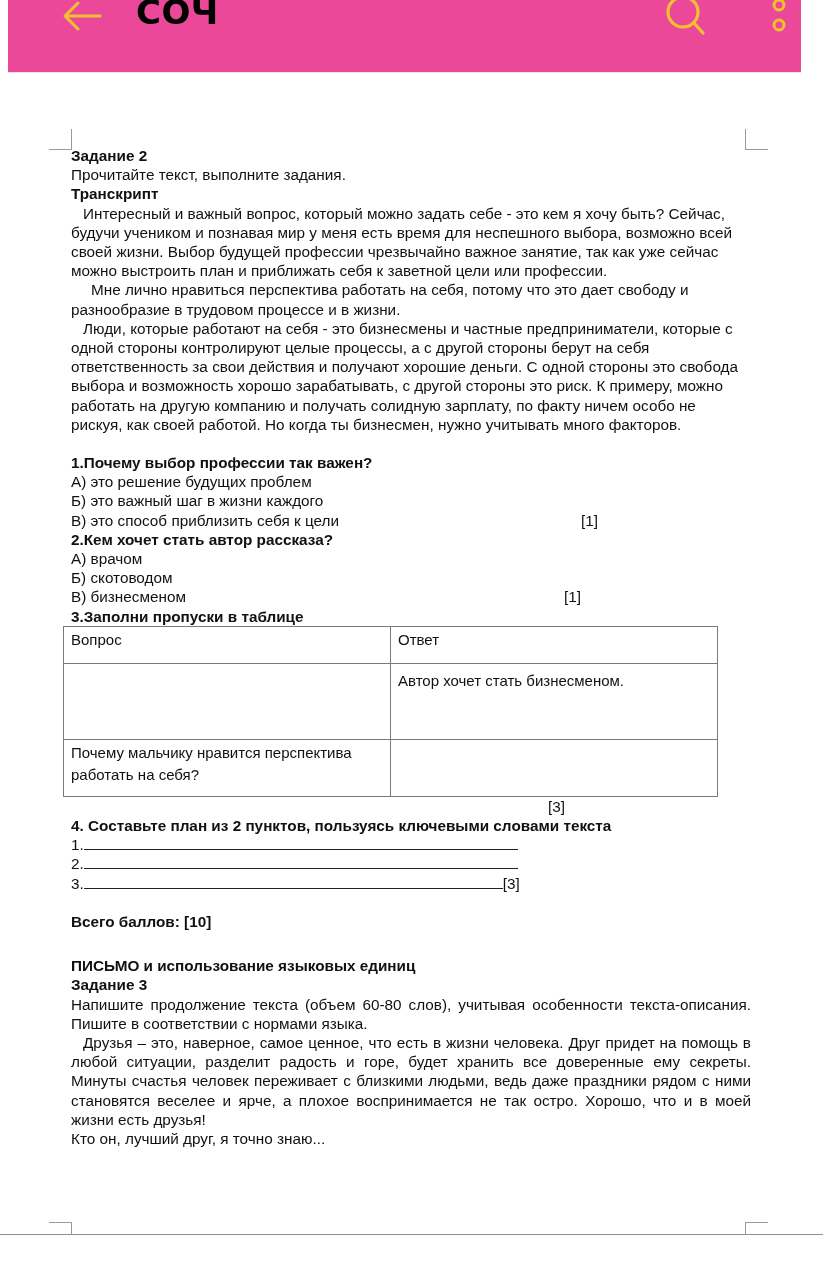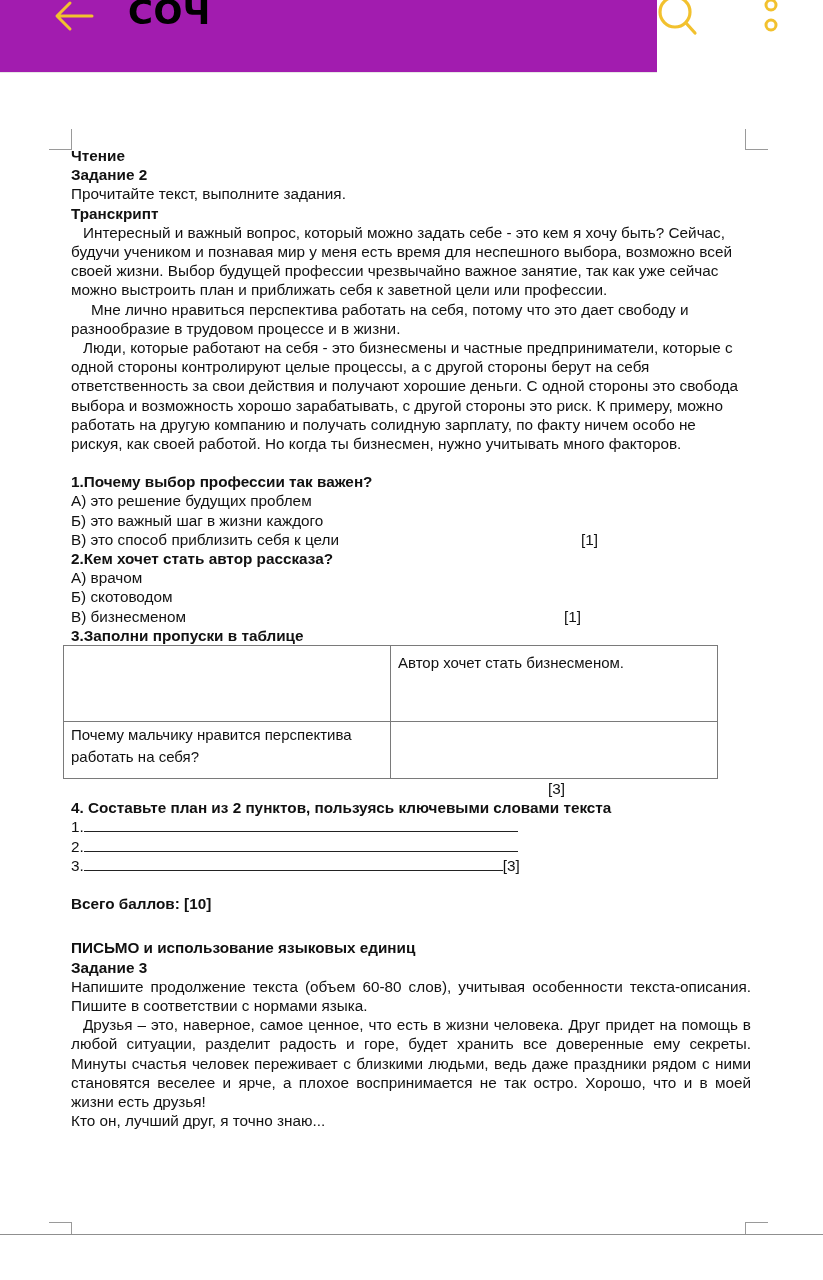--- a/index.html
+++ b/index.html
@@ -1,17 +1,17 @@
 <!DOCTYPE html>
 <html><head>
 <meta charset="utf-8">
 <style>
   html, body { margin:0; padding:0; }
   body { width:823px; height:1280px; background:#fff; position:relative; overflow:hidden; font-family:"Liberation Sans", sans-serif; color:#111; }
-  .topbar { position:absolute; left:0; top:0; width:657px; height:72px; background:#a21caf; border-bottom:1px solid #e6e6e6; }
+  .topbar { position:absolute; left:8px; top:0; width:793px; height:72px; background:#ec4899; border-bottom:1px solid #e6e6e6; }
   .back { position:absolute; left:52px; top:0; width:44px; height:34px; cursor:pointer; }
   .title { position:absolute; left:128px; top:-8px; font-family:"DejaVu Sans", sans-serif; font-weight:bold; font-size:34px; color:#000; letter-spacing:0.5px; }
   .search { position:absolute; left:655px; top:0; width:46px; height:38px; cursor:pointer; }
   .more { position:absolute; left:758px; top:0; width:26px; height:36px; cursor:pointer; }
 
   .page { position:absolute; left:0; top:72px; width:823px; height:1162px; }
   .crop { position:absolute; border-color:#9a9a9a; border-style:solid; border-width:0; }
   .c-tl { left:49px; top:57px; width:22px; height:20px; border-right-width:1px; border-bottom-width:1px; }
   .c-tr { left:745px; top:57px; width:22px; height:20px; border-left-width:1px; border-bottom-width:1px; }
   .c-bl { left:49px; top:1150px; width:22px; height:12px; border-right-width:1px; border-top-width:1px; }
@@ -61,21 +61,20 @@
 
 <div class="page">
   <div class="crop c-tl"></div>
   <div class="crop c-tr"></div>
   <div class="crop c-bl"></div>
   <div class="crop c-br"></div>
 </div>
 <div class="page-bottom"></div>
 
 <div class="doc">
-  <p class="b">Чтение</p>
   <p class="b">Задание 2</p>
   <p>Прочитайте текст, выполните задания.</p>
   <p class="b">Транскрипт</p>
   <p class="ind">Интересный и важный вопрос, который можно задать себе - это кем я хочу быть? Сейчас, будучи учеником и познавая мир у меня есть время для неспешного выбора, возможно всей своей жизни. Выбор будущей профессии чрезвычайно важное занятие, так как уже сейчас можно выстроить план и приближать себя к заветной цели или профессии.</p>
   <p class="ind2">Мне лично нравиться перспектива работать на себя, потому что это дает свободу и разнообразие в трудовом процессе и в жизни.</p>
   <p class="ind">Люди, которые работают на себя - это бизнесмены и частные предприниматели, которые с одной стороны контролируют целые процессы, а с другой стороны берут на себя ответственность за свои действия и получают хорошие деньги. С одной стороны это свобода выбора и возможность хорошо зарабатывать, с другой стороны это риск. К примеру, можно работать на другую компанию и получать солидную зарплату, по факту ничем особо не рискуя, как своей работой. Но когда ты бизнесмен, нужно учитывать много факторов.</p>
   <div class="gap"></div>
 
   <p class="b">1.Почему выбор профессии так важен?</p>
   <p>А) это решение будущих проблем</p>
@@ -88,20 +87,24 @@
   <p>А) врачом</p>
   <p>Б) скотоводом</p>
   <div class="row" style="width:510px">
     <span>В) бизнесменом</span>
     <span>[1]</span>
   </div>
   <p class="b">3.Заполни пропуски в таблице</p>
 
   <table class="fill">
     <tbody>
+        <tr class="h1">
+      <td>Вопрос</td>
+      <td>Ответ</td>
+    </tr>
     <tr class="h2">
       <td></td>
       <td>Автор хочет стать бизнесменом.</td>
     </tr>
     <tr class="h3">
       <td>Почему мальчику нравится перспектива работать на себя?</td>
       <td></td>
     </tr>
   </tbody>
     </table>

